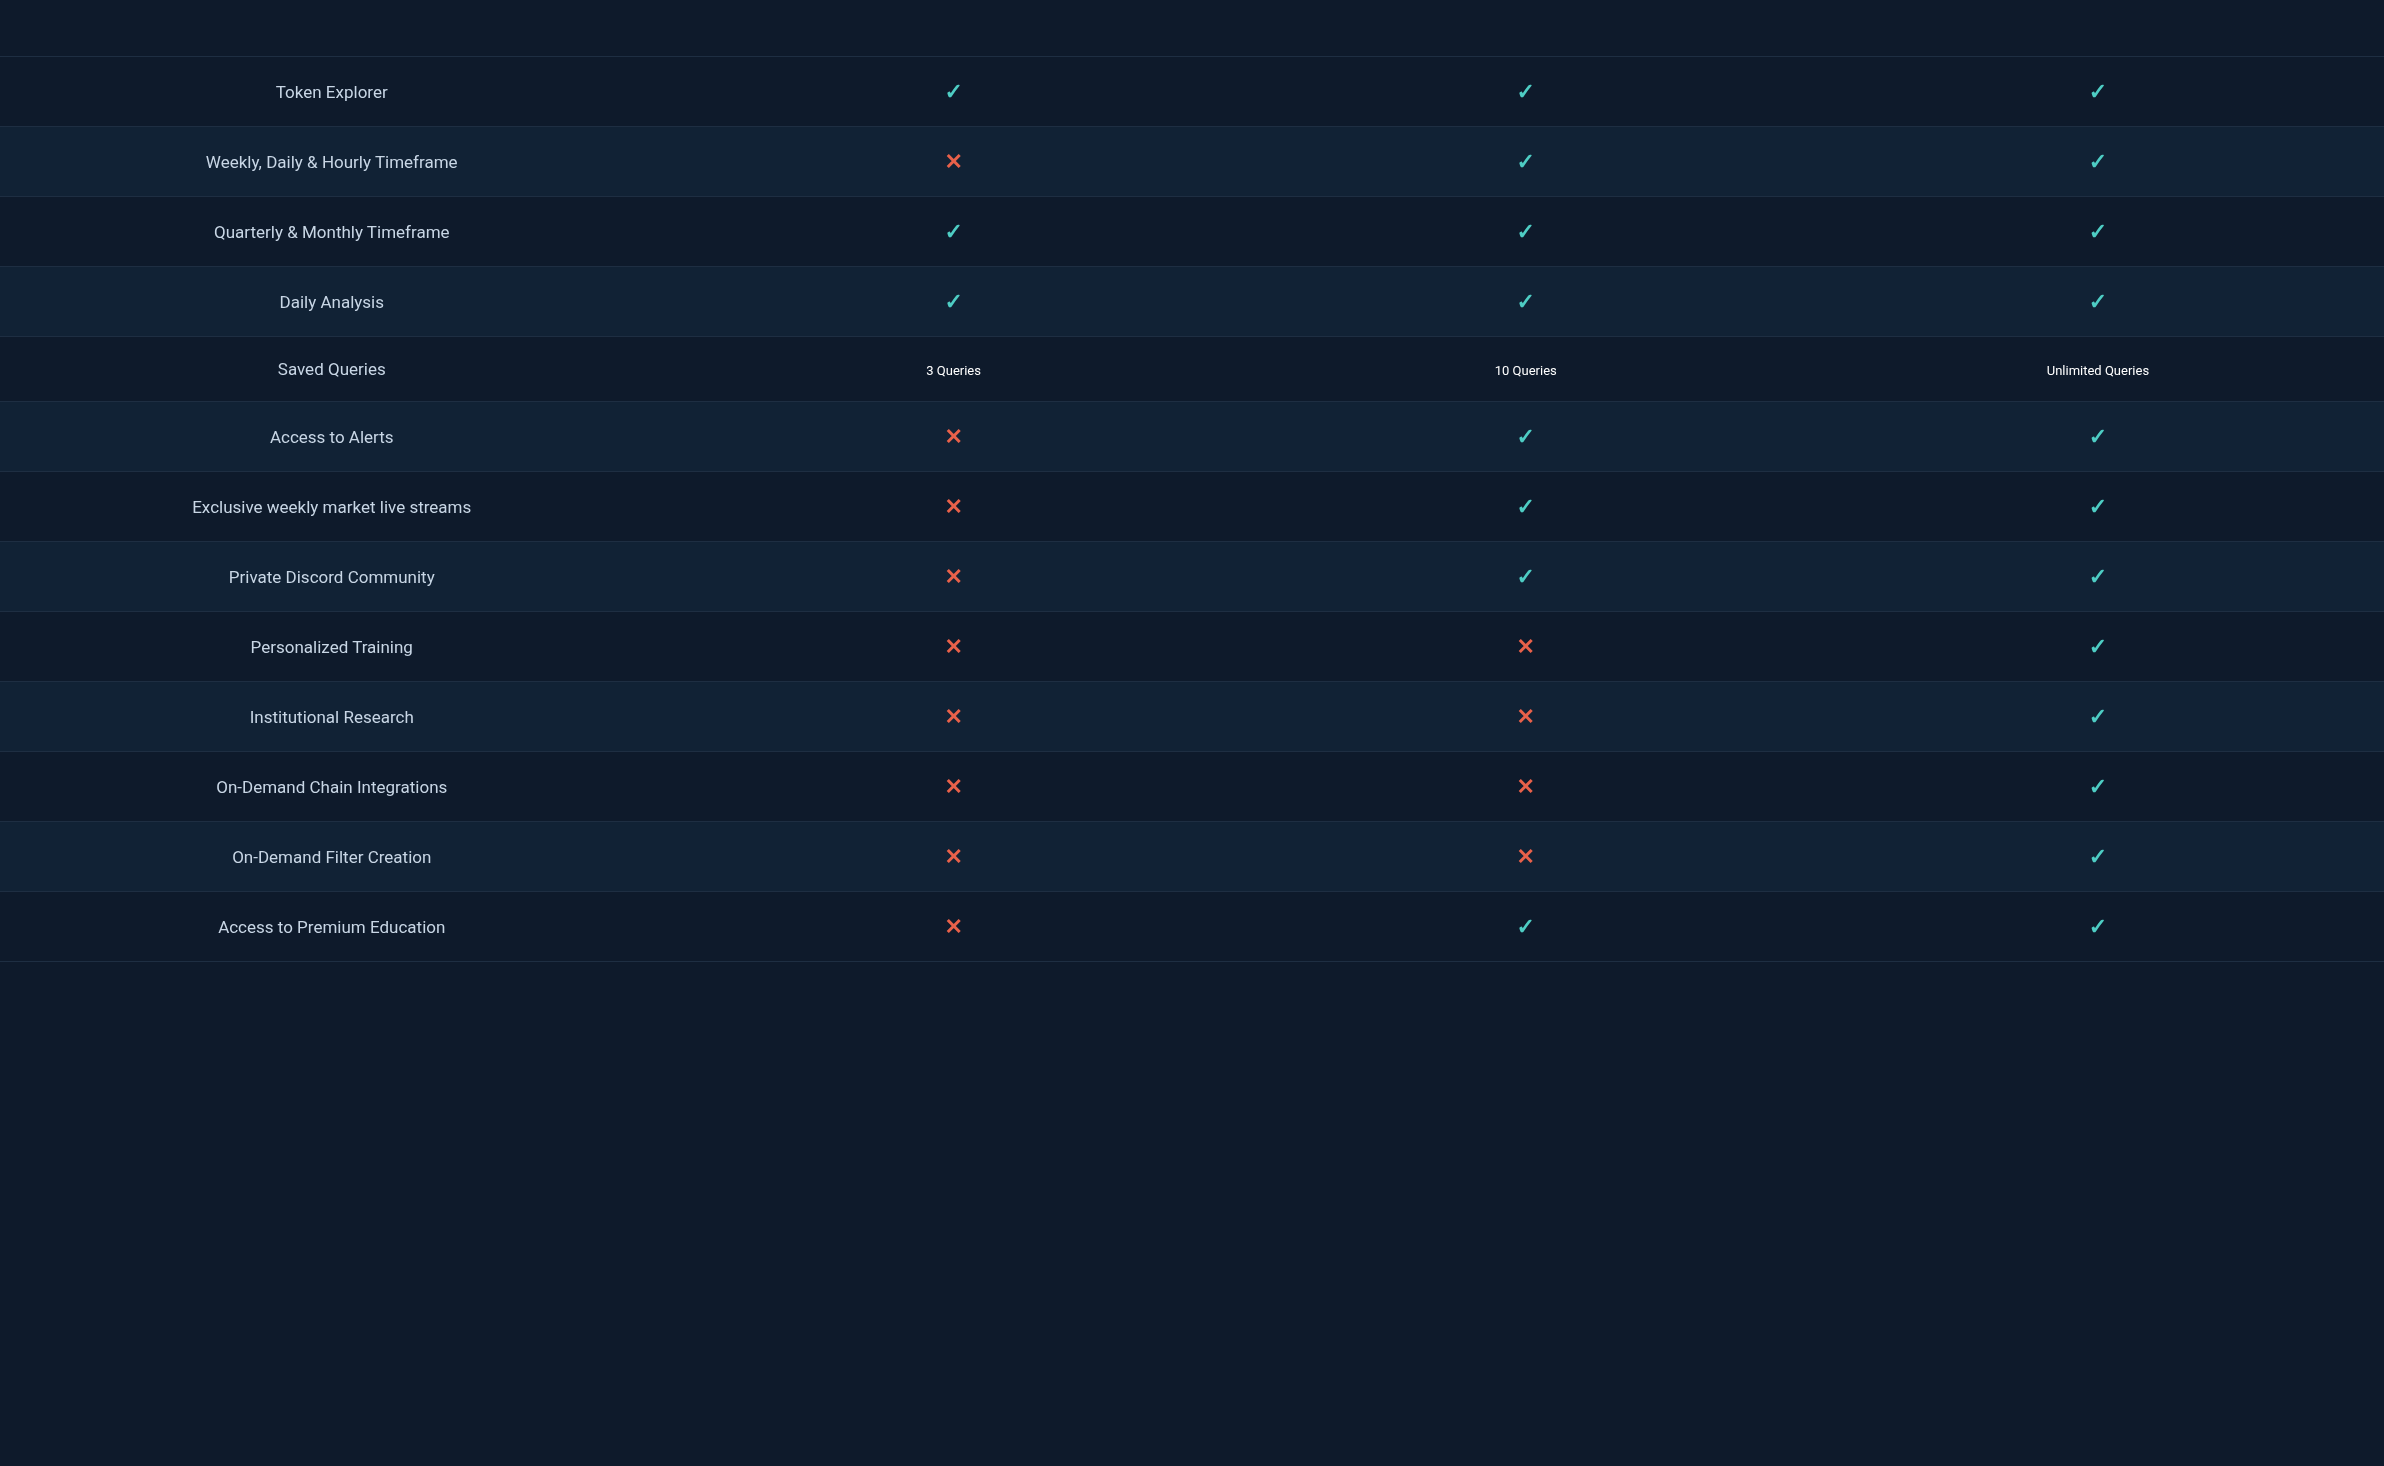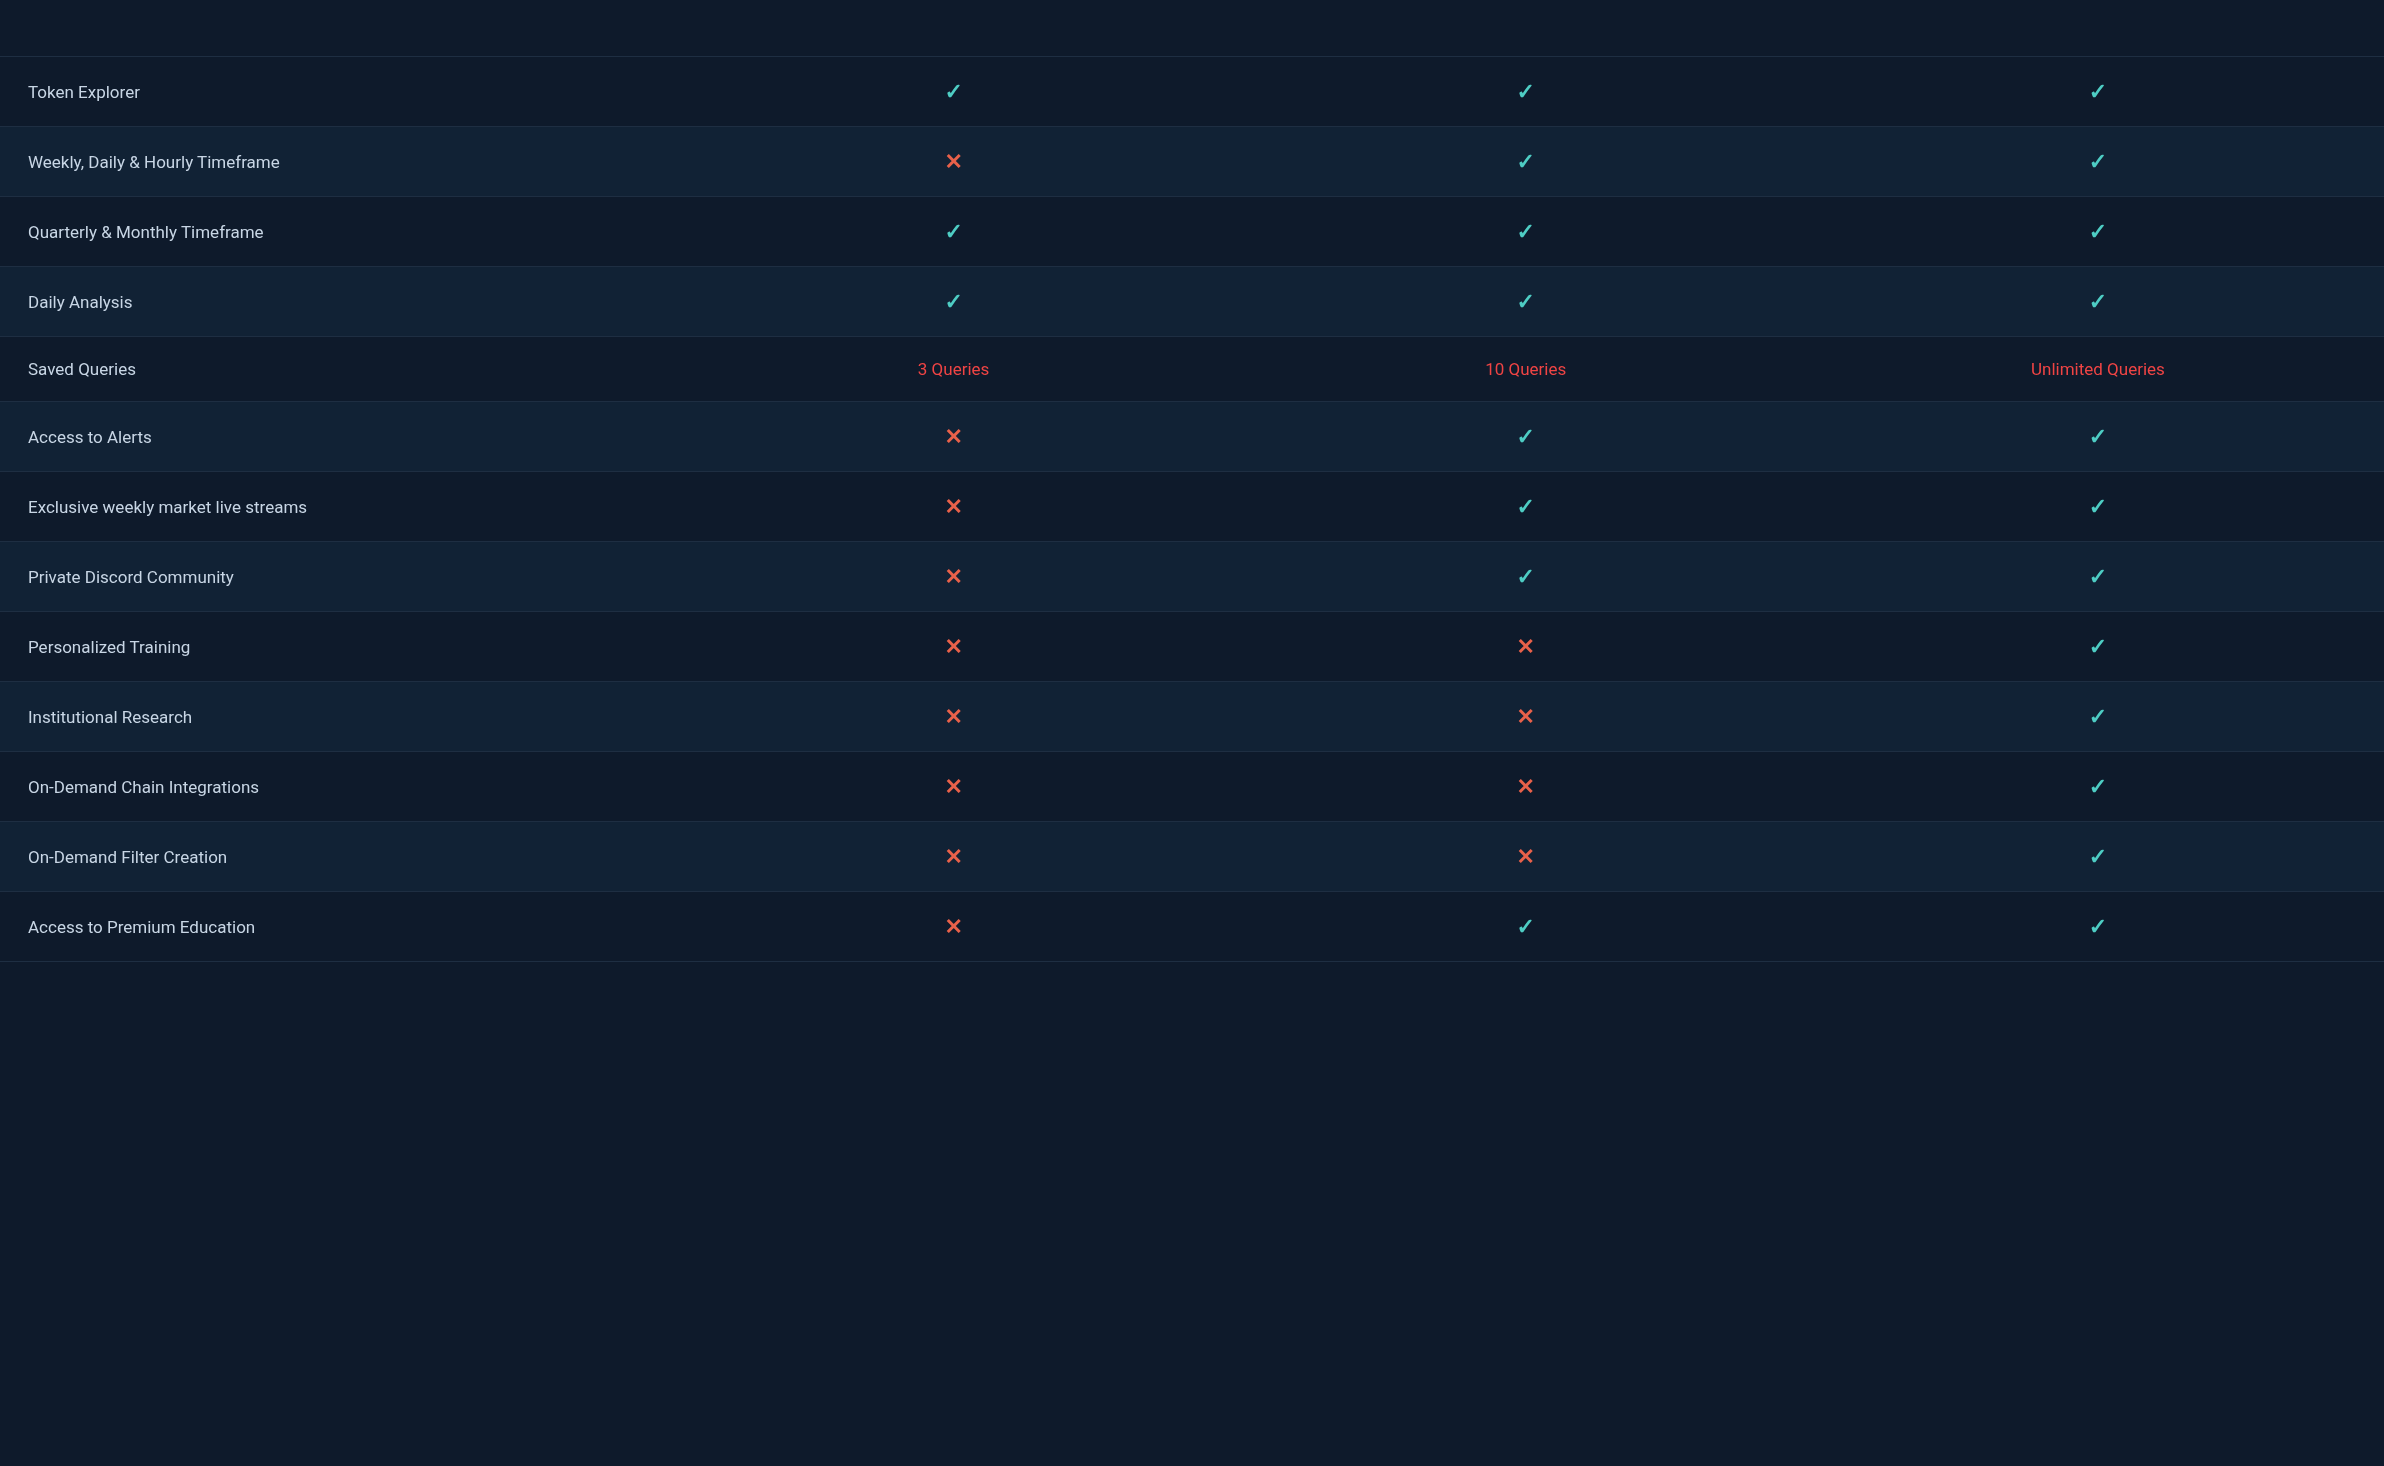--- a/index.html
+++ b/index.html
@@ -48,22 +48,22 @@
     }
 
     .pricing-table tbody td {
       padding: 22px 20px;
       text-align: center;
       font-size: 17px;
       color: #c8d6e5;
     }
 
     .pricing-table tbody td:first-child {
-      text-align: left;
-      padding-left: 28px;
+      text-align: center;
+      padding-left: 16px;
       font-size: 17px;
       color: #c8d6e5;
       width: 28%;
     }
 
     .col-free,
     .col-pro,
     .col-enterprise {
       width: 24%;
     }
@@ -74,22 +74,22 @@
       font-weight: 600;
     }
 
     .cross {
       color: #e8614a;
       font-size: 22px;
       font-weight: 600;
     }
 
     .text-value {
-      color: #ef4444;
-      font-size: 17px;
+      color: #ffffff;
+      font-size: 13px;
     }
 
     .header-free,
     .header-pro,
     .header-enterprise {
       background-color: #0e1a2b !important;
     }
   </style>
 </head>
 <body>

